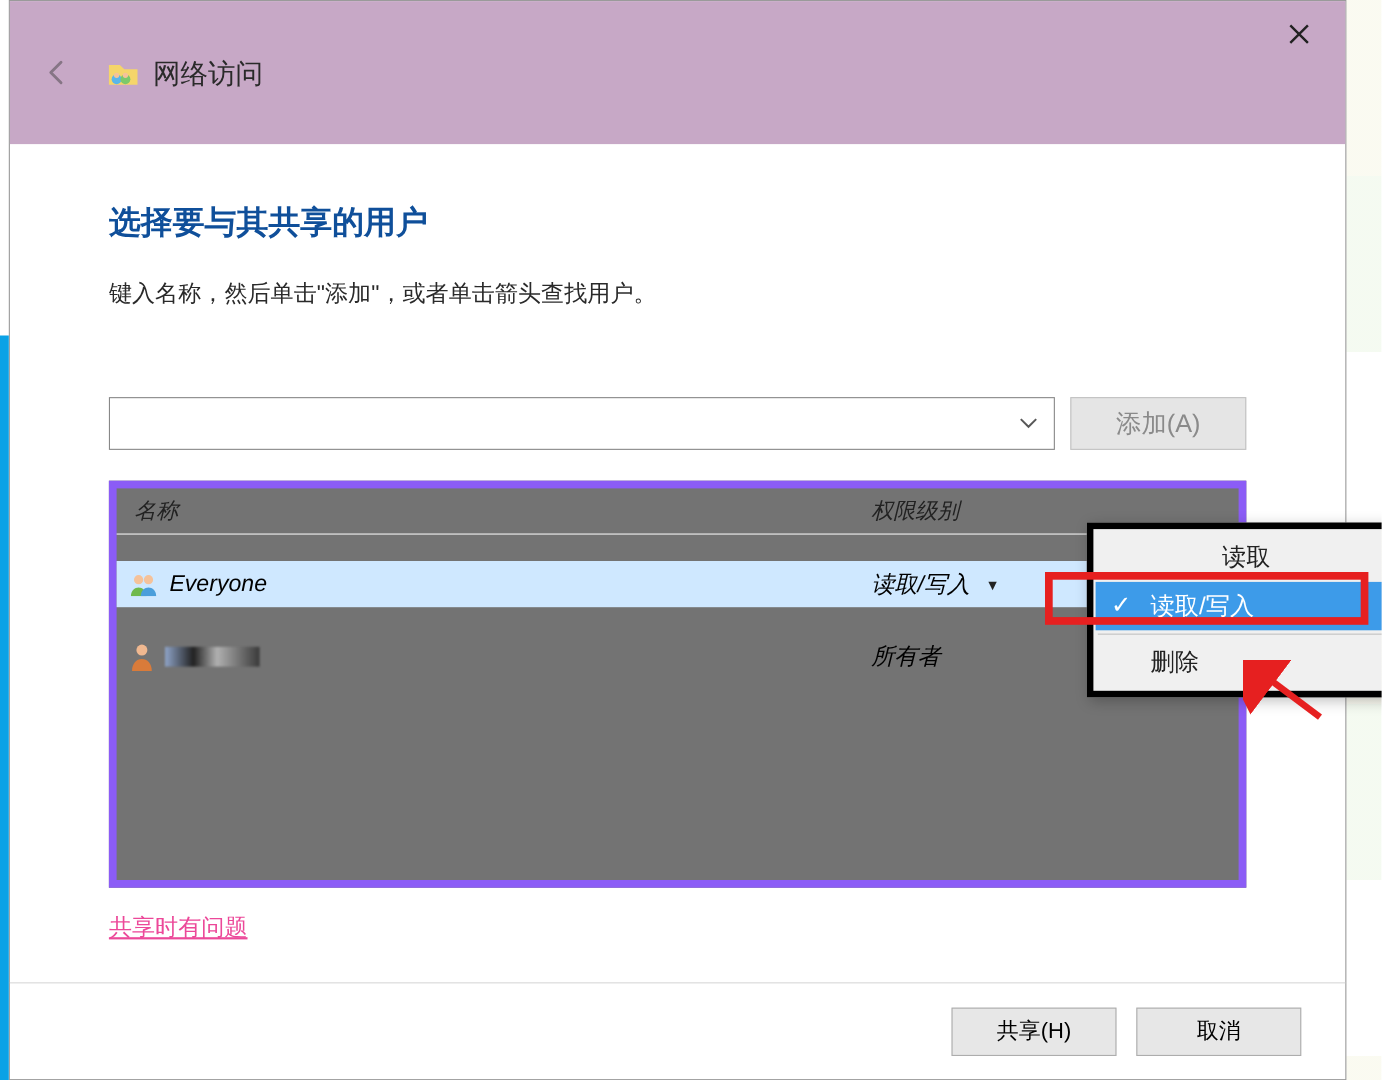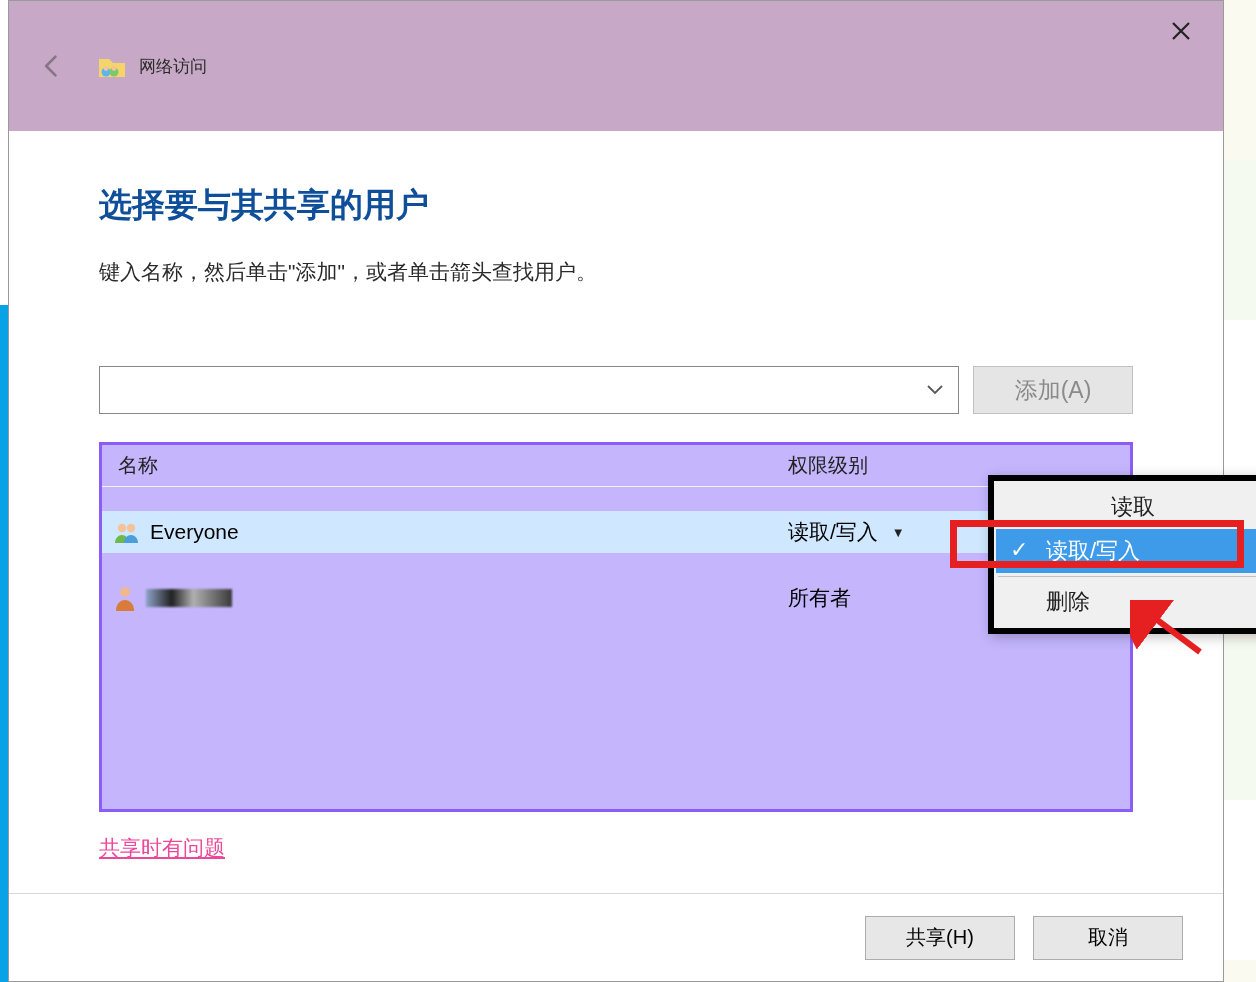--- a/index.html
+++ b/index.html
@@ -71,31 +71,31 @@
     font-size: 28px;
     margin-right: 28px;
   }
   .titlebar .app-icon {
     width: 30px; height: 30px;
     display: inline-block;
     margin-right: 12px;
     position: relative;
   }
   .titlebar .title-text {
-    font-size: 17px;
+    font-size: 25px;
     color: #2a2a2a;
   }
 
   .content {
     flex: 1;
     padding: 52px 90px 0 90px;
     position: relative;
   }
   .heading {
-    font-size: 33px;
+    font-size: 29px;
     color: #0f4f9a;
     margin: 0 0 30px 0;
   }
   .instruction {
     font-size: 21px;
     color: #2a2a2a;
     margin: 0 0 80px 0;
   }
 
   .add-row {
@@ -131,24 +131,25 @@
   .add-btn {
     width: 160px; height: 48px;
     background: #e5e5e5;
     border: 1px solid #c1c1c1;
     color: #8a8a8a;
     font-size: 23px;
     font-family: inherit;
   }
 
   .user-table {
-    border: 3px solid #8b5cf6;
+    border: 7px solid #8b5cf6;
     height: 370px;
     position: relative;
-    background: #c4b5fd;
+    background: #737373;
+    font-style: italic;
   }
   .ut-header {
     display: flex;
     height: 42px;
     align-items: center;
     border-bottom: 1px solid #f2f2f2;
     font-size: 20px;
     color: #222;
   }
   .ut-col-name { flex: 0 0 680px; padding-left: 16px; }

